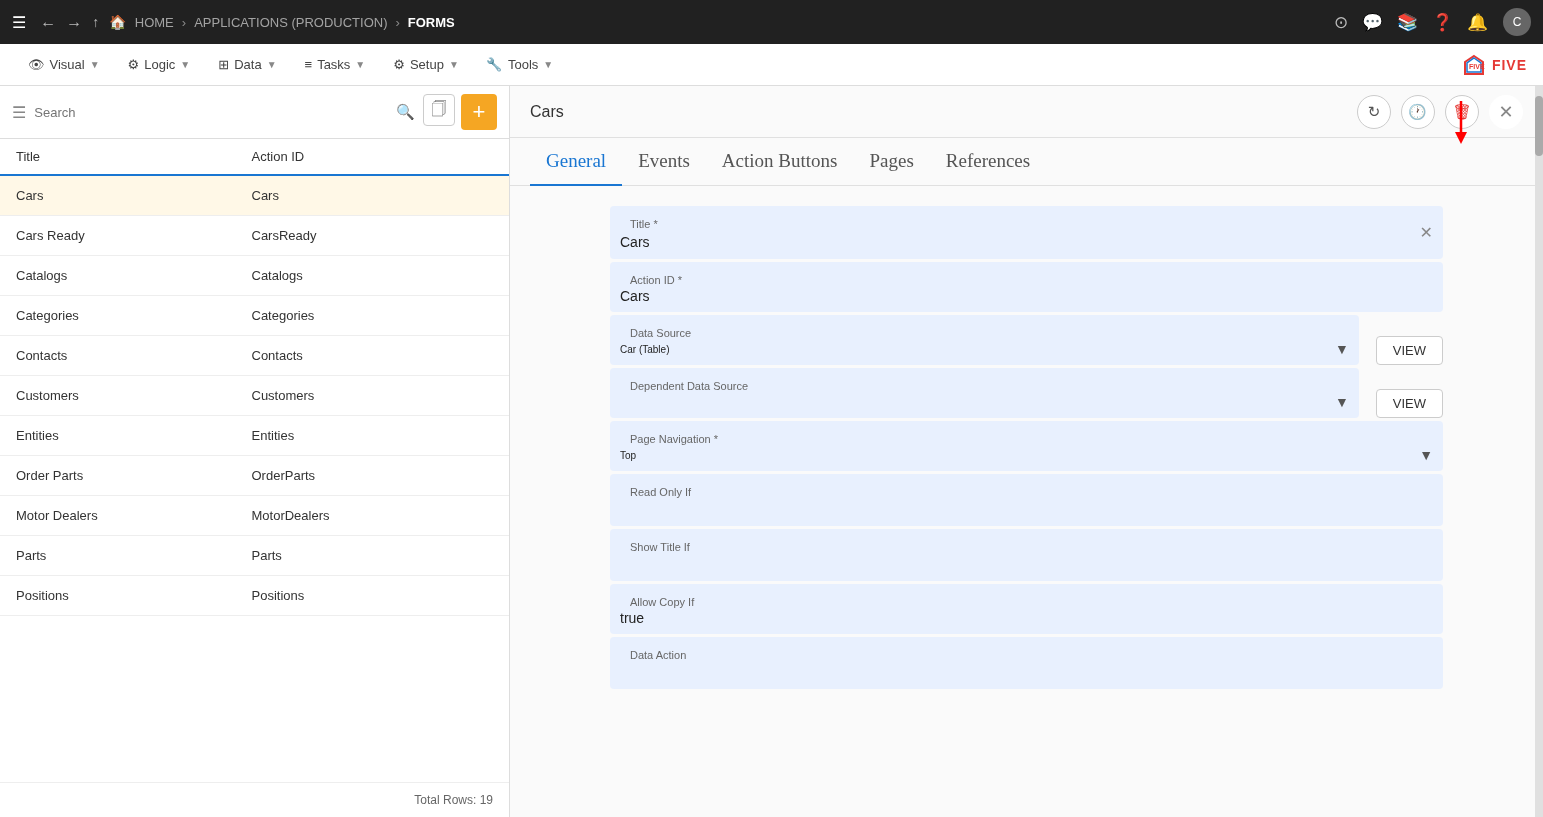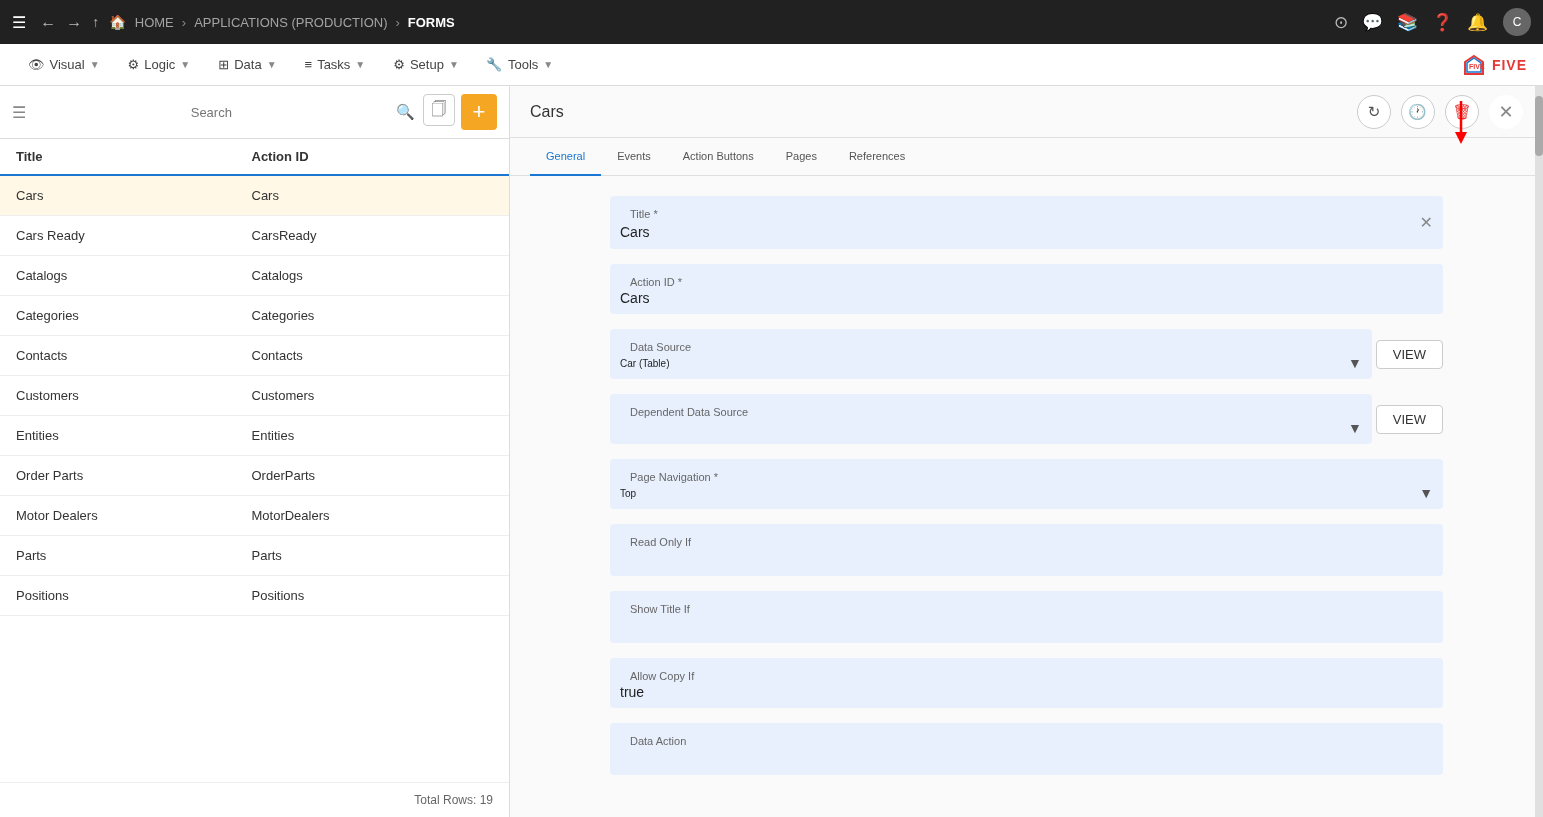--- a/index.html
+++ b/index.html
@@ -39,32 +39,32 @@
     .main-layout { display: flex; height: calc(817px - 86px); }
 
     
     .sidebar { width: 510px; background: #fff; border-right: 1px solid #ddd; display: flex; flex-direction: column; }
     .sidebar-header {
       display: flex; align-items: center; padding: 8px 12px; border-bottom: 1px solid #ddd;
       gap: 8px;
     }
     .sidebar-search { flex: 1; display: flex; align-items: center; gap: 8px; }
     .sidebar-search input {
-      border: none; outline: none; font-size: 13px; width: 100%; color: #4d7c0f; text-align: center;
+      border: none; outline: none; font-size: 13px; width: 100%; color: #4d7c0f;
     }
     .sidebar-actions { display: flex; gap: 6px; }
     .btn-icon { width: 32px; height: 32px; border-radius: 4px; border: 1px solid #ccc; background: #fff; cursor: pointer; display: flex; align-items: center; justify-content: center; color: #555; font-size: 15px; }
     .btn-add { width: 36px; height: 36px; border-radius: 4px; background: #f5a623; border: none; cursor: pointer; display: flex; align-items: center; justify-content: center; color: #fff; font-size: 22px; font-weight: 300; }
 
     
     .sidebar-table { flex: 1; overflow-y: auto; }
     .table-header {
       display: grid; grid-template-columns: 1fr 1fr 6px;
       background: #fff; border-bottom: 2px solid #1976d2;
-      padding: 10px 16px; font-weight: 700; color: #333; font-size: 13px;
+      padding: 10px 16px; font-weight: 400; color: #333; font-size: 13px;
       position: sticky; top: 0; z-index: 1;
     }
     .table-row {
       display: grid; grid-template-columns: 1fr 1fr 6px;
       padding: 12px 16px; border-bottom: 1px solid #eee;
       cursor: pointer; color: #333;
     }
     .table-row.selected { background: #fff8e7; }
     .table-footer { padding: 10px 16px; text-align: right; font-size: 12px; color: #666; border-top: 1px solid #eee; }
 
@@ -82,44 +82,44 @@
     }
     .panel-title { font-size: 16px; font-weight: 500; color: #333; flex: 1; }
     .panel-actions { display: flex; gap: 10px; align-items: center; }
     .panel-actions .action-btn { width: 34px; height: 34px; border-radius: 50%; border: 1px solid #ccc; background: #fff; cursor: pointer; display: flex; align-items: center; justify-content: center; color: #555; font-size: 15px; }
     .panel-actions .action-btn.delete { color: #e53935; }
     .panel-actions .action-btn.close-btn { border: none; color: #888; font-size: 18px; }
 
     
     .tabs { display: flex; padding: 0 20px; background: #fafafa; border-bottom: 1px solid #e0e0e0; }
     .tab {
-      padding: 12px 16px; cursor: pointer; font-size: 11px; color: #555;
-      border-bottom: 2px solid transparent; margin-bottom: -1px;
+      padding: 12px 16px; cursor: pointer; font-size: 19px; color: #555;
+      border-bottom: 2px solid transparent; margin-bottom: -1px; font-family: Liberation Serif, serif;
     }
     .tab.active { color: #1976d2; border-bottom-color: #1976d2; font-weight: 500; }
 
     
     .form-content { flex: 1; overflow-y: auto; padding: 20px 100px 20px 100px; }
-    .form-field { margin-bottom: 15px; }
+    .form-field { margin-bottom: 3px; }
     .form-field label { display: block; font-size: 11px; color: #666; margin-bottom: 2px; padding: 6px 10px 0; }
     .form-input-wrap {
       background: #e8f0fe; border: none; border-radius: 4px;
       padding: 6px 10px 8px; position: relative;
     }
     .form-input-wrap input, .form-input-wrap .value-text {
       border: none; outline: none; background: transparent; font-size: 14px; color: #222; width: 100%;
     }
     .form-input-wrap .clear-btn { position: absolute; right: 10px; top: 50%; transform: translateY(-50%); color: #888; cursor: pointer; font-size: 16px; }
     .form-select-wrap {
       background: #e8f0fe; border: none; border-radius: 4px;
       padding: 6px 10px 8px; display: flex; align-items: center; justify-content: space-between;
     }
     .form-select-wrap .value-text { font-size: 10px; color: #222; flex: 1; }
     .form-select-wrap .caret { color: #555; font-size: 14px; cursor: pointer; }
-    .form-row-with-btn { display: flex; gap: 4px; align-items: center; }
+    .form-row-with-btn { display: flex; gap: 17px; align-items: flex-end; }
     .form-row-with-btn .form-input-wrap, .form-row-with-btn .form-select-wrap { flex: 1; }
     .view-btn {
       background: #fff; border: 1px solid #ccc; border-radius: 4px;
       padding: 6px 16px; font-size: 13px; color: #333; cursor: pointer;
       white-space: nowrap;
     }
 
     
     .form-content::-webkit-scrollbar { width: 8px; }
     .form-content::-webkit-scrollbar-thumb { background: #ccc; border-radius: 4px; }

